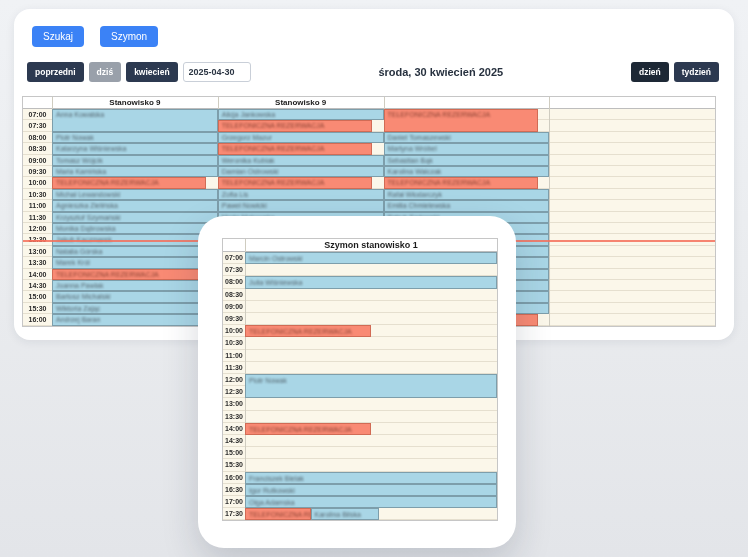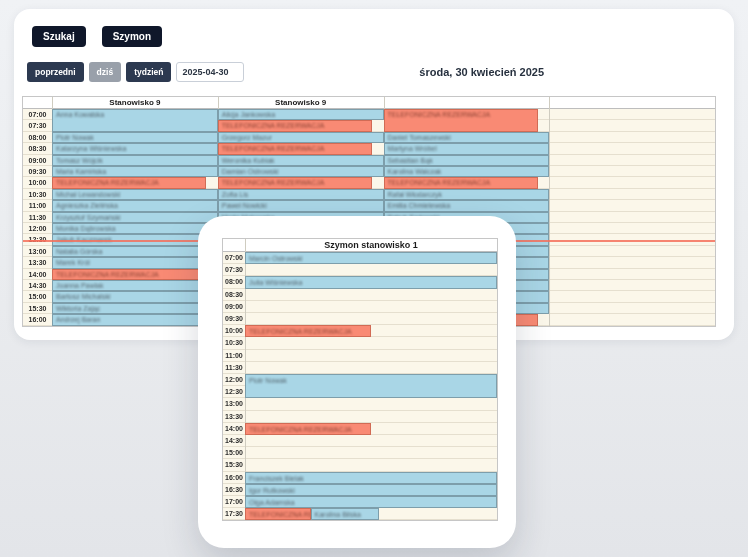--- a/index.html
+++ b/index.html
@@ -13,22 +13,22 @@
     background:#ffffff;border-radius:16px;
     box-shadow:0 2px 10px rgba(30,40,60,.08);
   }
   .modal-card{
     position:absolute;left:198px;top:216px;width:318px;height:332px;
     background:#ffffff;border-radius:26px;z-index:10;
     box-shadow:0 14px 36px rgba(30,40,60,.18);
   }
   .top-buttons{position:absolute;left:18px;top:17px;display:flex;gap:16px;}
   .btn-primary{
-    background:#0f172a;color:#fff;border:none;border-radius:4px;
-    font-family:"Liberation Sans",sans-serif;font-size:10px;font-weight:bold;
+    background:#3b82f6;color:#fff;border:none;border-radius:4px;
+    font-family:"Liberation Sans",sans-serif;font-size:10px;font-weight:normal;
     padding:5px 11px;cursor:pointer;
   }
   .nav-row{
     position:absolute;left:13px;right:15px;top:53px;
     display:flex;align-items:center;
   }
   .nav-left,.nav-right{display:flex;align-items:center;gap:5px;}
   .btn-dark{
     background:#2c3950;color:#fff;border:none;border-radius:3px;
     font-family:"Liberation Sans",sans-serif;font-size:8.5px;font-weight:bold;
@@ -78,24 +78,28 @@
 <div class="main-card">
   <div class="top-buttons">
     <button class="btn-primary">Szukaj</button>
     <button class="btn-primary">Szymon</button>
   </div>
 
   <div class="nav-row">
     <div class="nav-left">
       <button class="btn-dark">poprzedni</button>
       <button class="btn-dark btn-muted">dziś</button>
-      <button class="btn-dark">tydzień</button>
+      <button class="btn-dark">kwiecień</button>
       <input class="date-input" type="text" value="2025-04-30" style="">
     </div>
     <div class="view-title">środa, 30 kwiecień 2025</div>
+    <div class="nav-right">
+      <button class="btn-dark darker">dzień</button>
+      <button class="btn-dark">tydzień</button>
+    </div>
   </div>
 
   <div class="sched" id="main-sched" style="left: 8px; top: 87px; width: 692px; height: 228.6px;">
       <div class="sched-head" style="height: 12px;">
         <div class="head-spacer" style="width: 29px;"></div>
         <div class="head-cell" style="width: 165.75px; font-size: 8px;">Stanowisko 9</div>
         <div class="head-cell" style="width: 165.75px; font-size: 8px;">Stanowisko 9</div>
       </div>
       <div class="colline" style="left: 29px;"></div>
       <div class="colline" style="left: 194.75px;"></div>

